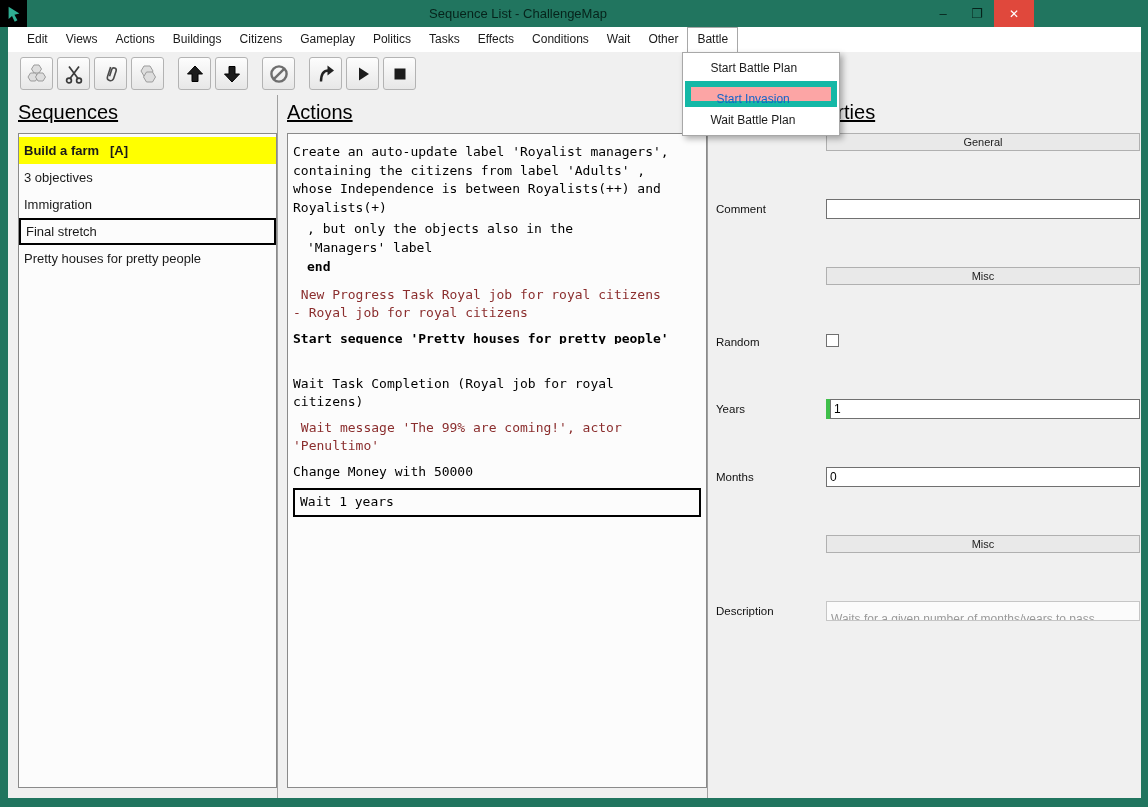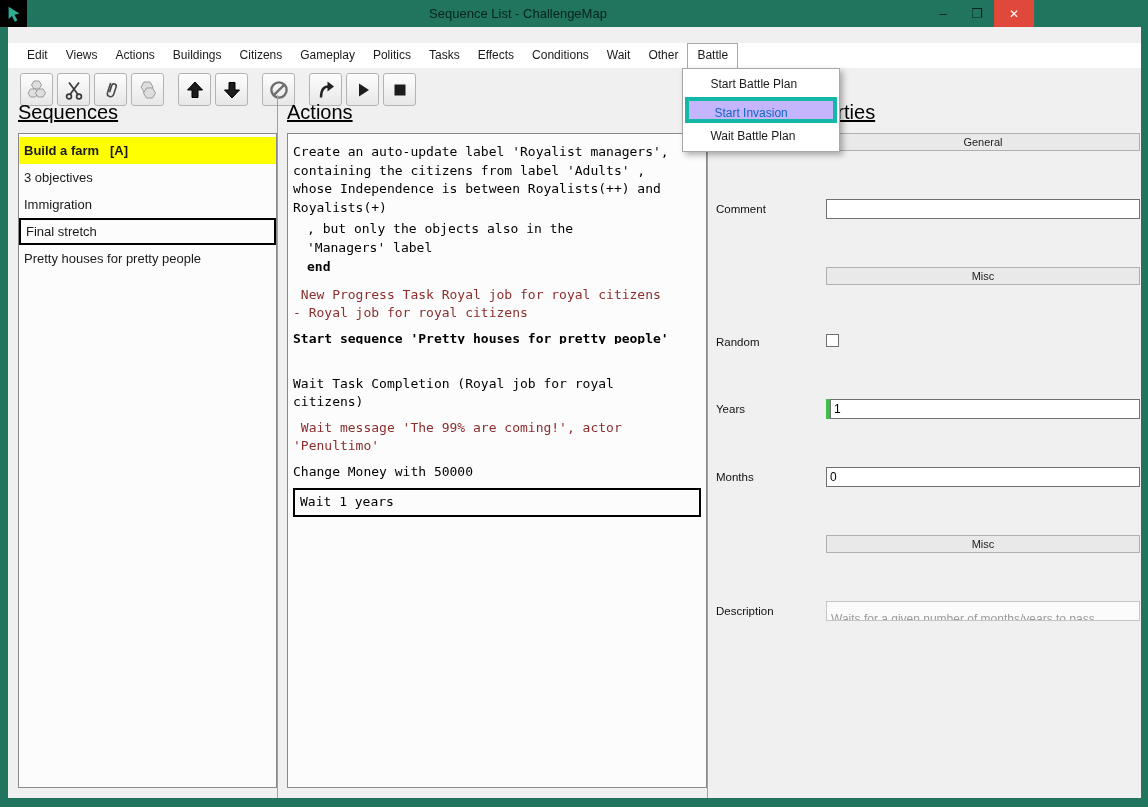--- a/index.html
+++ b/index.html
@@ -23,32 +23,32 @@
   .win-btn { width: 34px; display: flex; align-items: center; justify-content: center;
              font-size: 13px; color: #06231b; cursor: default; }
   .win-btn.close { width: 40px; background: #e0483c; color: #fff; margin-right: 2px; font-size: 12px; }
 
   
   .window-body { position: absolute; left: 8px; top: 27px; right: 7px; bottom: 9px;
                  background: #f0f0f0; overflow: hidden; }
 
   
   .menubar { height: 25px; background: #fff; display: flex; align-items: stretch;
-             padding-left: 10px; font-size: 12px; position: relative; z-index: 20; margin-top: 16px; }
+             padding-left: 10px; font-size: 12px; position: relative; z-index: 20; }
   .menu-item { padding: 0 9px; line-height: 25px; white-space: nowrap; cursor: default; }
   .menu-item.active { background: #fff; border: 1px solid #a8a8a8; border-bottom: none;
                       position: relative; line-height: 23px; }
 
   
   .battle-dropdown { position: absolute; top: 24px; left: -6px; width: 158px;
                      background: #fff; border: 1px solid #a8a8a8;
                      box-shadow: 3px 3px 6px rgba(0,0,0,0.3); padding: 2px; z-index: 30; }
   .dropdown-item { height: 26px; line-height: 26px; padding-left: 25px; font-size: 12px;
                    color: #1a1a1a; white-space: nowrap; }
-  .dropdown-item.selected { background: #c4b5fd; border: 4px solid #14b8a6;
+  .dropdown-item.selected { background: #fca5a5; border: 6px solid #14b8a6;
                             line-height: 24px; color: #1464c8; }
 
   
   .toolbar { height: 43px; background: #f0f0f0; display: flex; align-items: center;
              padding: 0 0 0 12px; gap: 4px; }
   .tb-btn { width: 33px; height: 33px; border: 1px solid #b3b3b3; border-radius: 3px;
             background: linear-gradient(#fdfdfd, #e7e7e7);
             display: flex; align-items: center; justify-content: center; }
   .tb-gap { width: 6px; }
 

